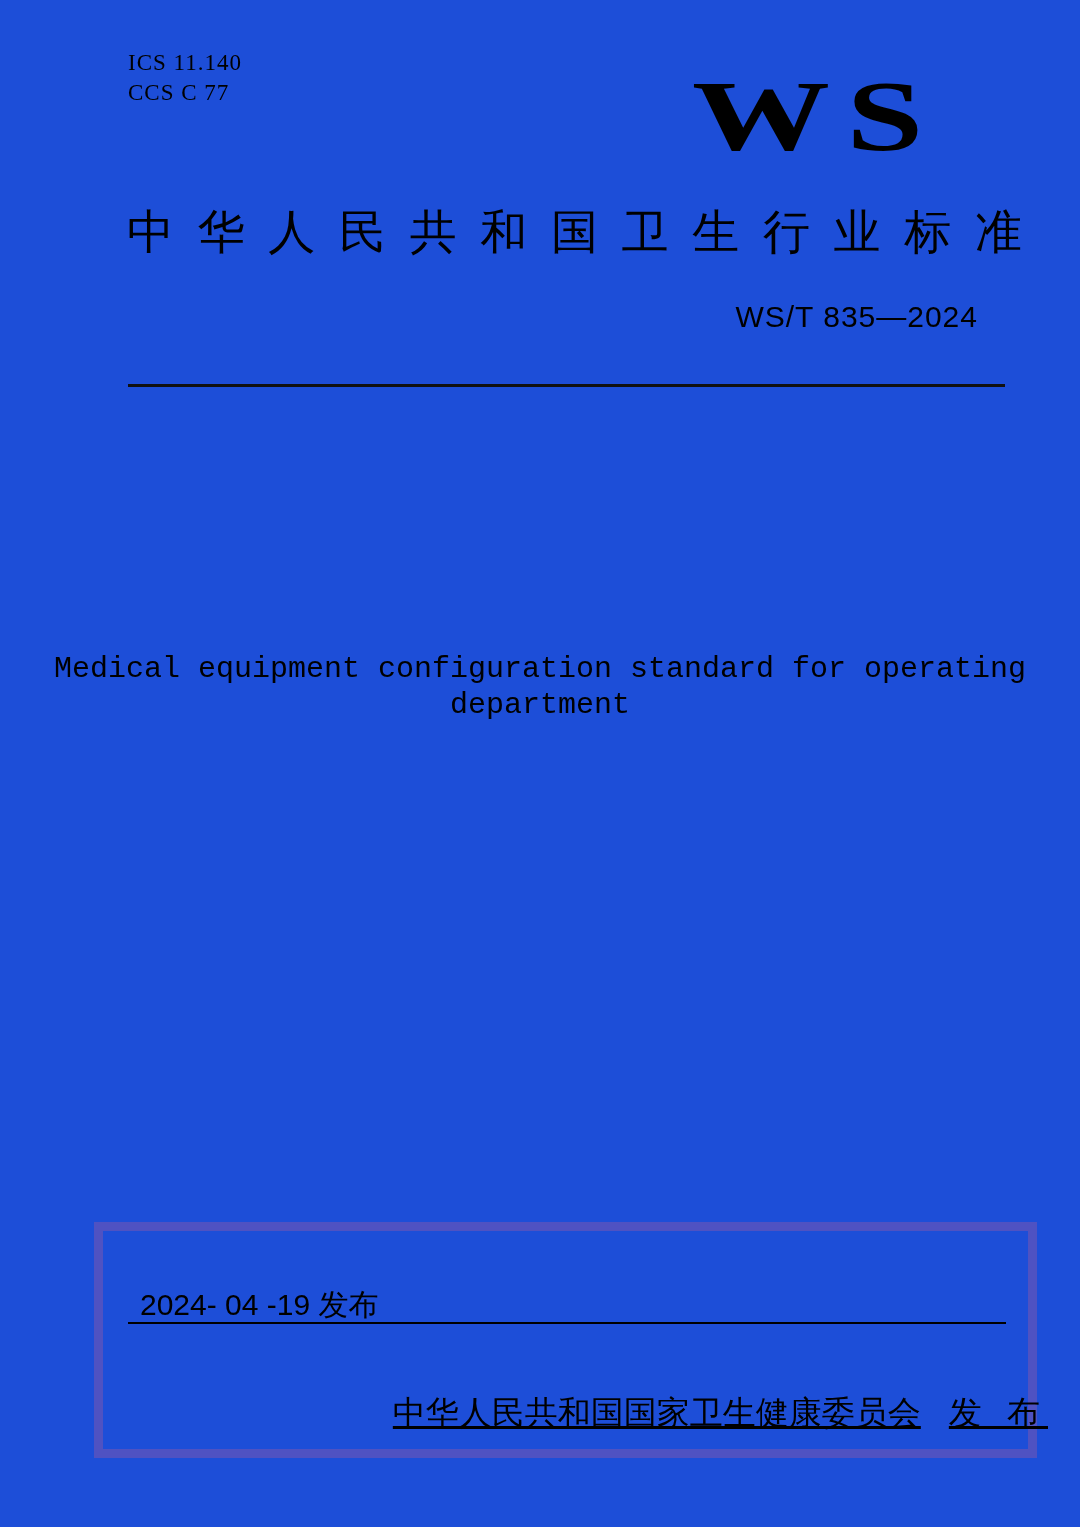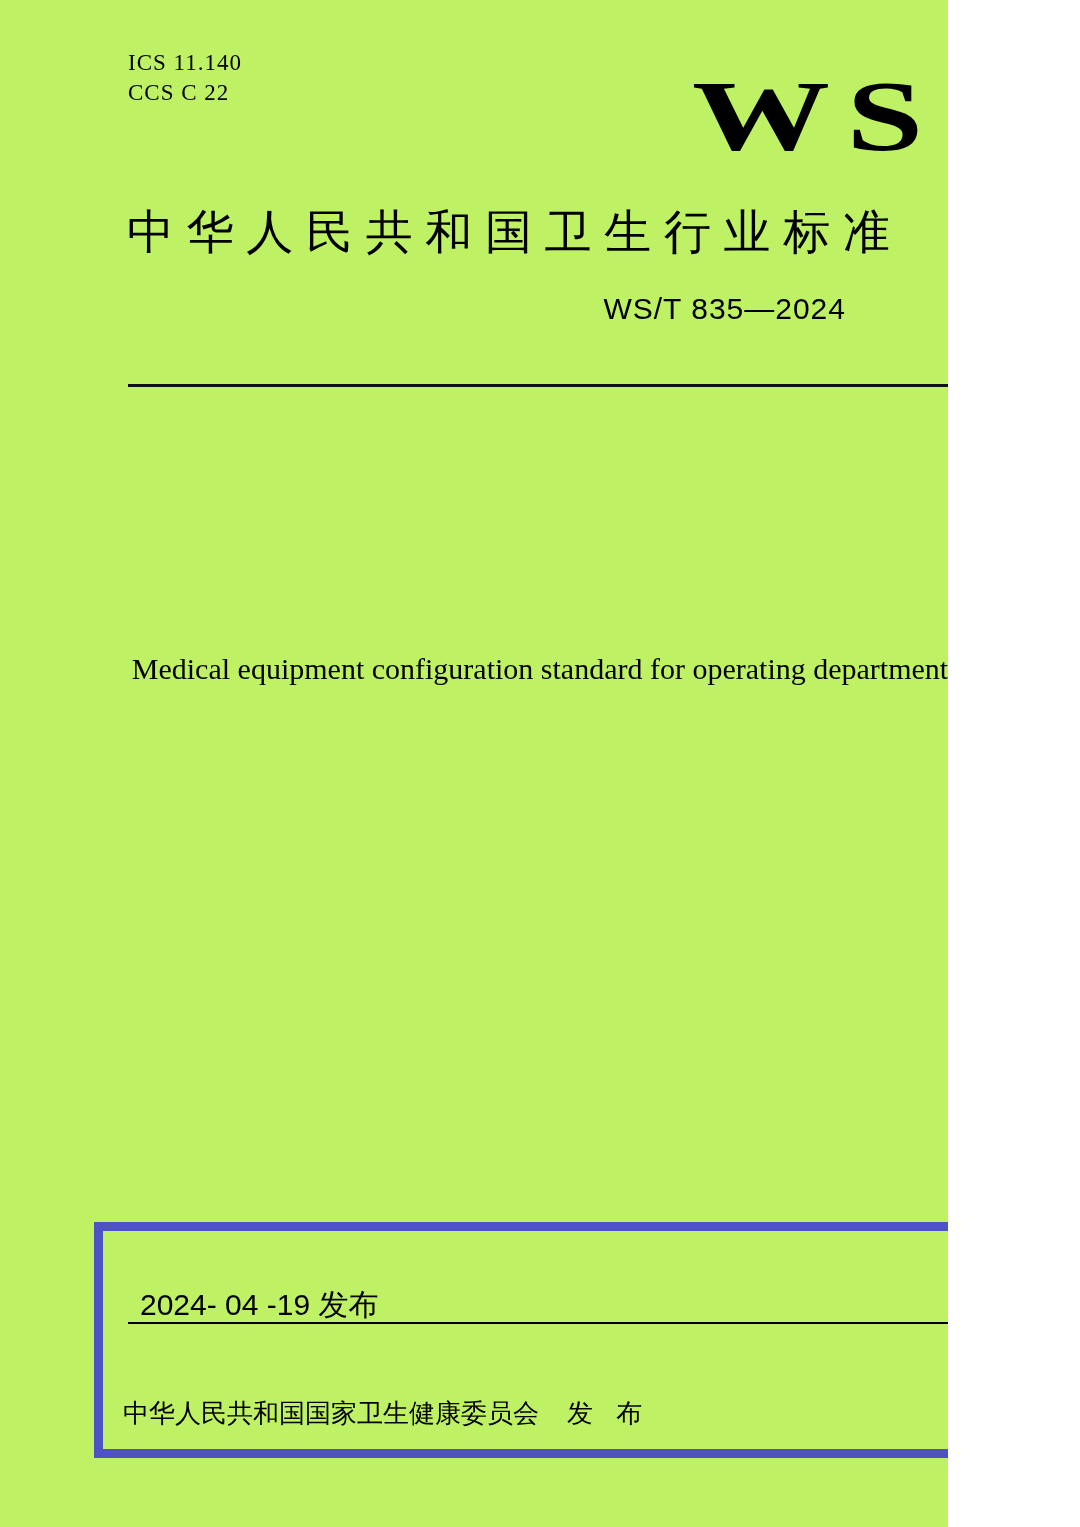--- a/index.html
+++ b/index.html
@@ -1,80 +1,80 @@
 <!DOCTYPE html>
 <html><head>
 <meta charset="utf-8">
 <style>
   html, body { margin: 0; padding: 0; background: #ffffff; }
   .page {
-    position: relative; width: 948px; height: 1527px;
-    background: #bef264; overflow: hidden; color: #000;
+    position: relative; width: 1080px; height: 1527px;
+    background: #1d4ed8; overflow: hidden; color: #000;
     font-family: "Liberation Sans", sans-serif;
   }
   .ics-block {
     position: absolute; left: 128px; top: 48px;
     font-family: "Liberation Serif", serif;
     font-size: 23px; line-height: 30px; letter-spacing: 1px;
   }
   .ws-logo {
     position: absolute; left: 692px; top: 66px;
     font-family: "Liberation Serif", serif; font-weight: bold;
     font-size: 100px; line-height: 100px; letter-spacing: 12px;
     transform: scaleX(1.38); transform-origin: 0 0; white-space: nowrap;
   }
   .std-type {
     position: absolute; left: 127px; right: 58px; top: 206px; margin: 0;
     display: flex; justify-content: space-between;
     font-size: 47px; line-height: 52px; font-weight: 500; white-space: nowrap;
   }
   .std-number {
-    position: absolute; right: 102px; top: 292px;
+    position: absolute; right: 102px; top: 300px;
     font-size: 30px; line-height: 34px; letter-spacing: 1px; white-space: nowrap; margin-left: 44px;
   }
   .rule {
     position: absolute; left: 128px; top: 384px;
     width: 877px; height: 3px; background: #111;
   }
   .title-zh {
     position: absolute; left: 0; width: 1080px; top: 549px; margin: 0;
     text-align: center; font-size: 54px; line-height: 62px;
     font-weight: 700; letter-spacing: 1px; white-space: nowrap;
   }
   .title-en {
     position: absolute; left: 0; width: 1080px; top: 651px;
-    text-align: center; font-family: Liberation Serif, serif;
+    text-align: center; font-family: Liberation Mono, monospace;
     font-size: 30px; line-height: 36px;
   }
   .footer-box {
     position: absolute; left: 94px; top: 1222px;
     width: 943px; height: 236px;
     border: 9px solid #4F52C2; box-sizing: border-box;
   }
   .dates {
     position: absolute; left: 25px; right: 22px; top: 58px;
     display: flex; justify-content: space-between; align-items: flex-end;
     font-size: 30px; line-height: 32px;
     border-bottom: 2px solid #000; padding-bottom: 1px; white-space: nowrap;
   }
   .date-left { padding-left: 12px; }
   .publisher {
     position: absolute; left: 20px; width: 100%; top: 164px;
-    text-align: left; font-size: 26px; line-height: 36px; white-space: nowrap;
+    text-align: right; font-size: 33px; line-height: 36px; white-space: nowrap; text-decoration: underline;
   }
   .publish-label { margin-left: 28px; letter-spacing: 8px; }
 </style>
 </head>
 <body>
 
 <div class="page">
 
   <div class="ics-block">
     <div>ICS 11.140</div>
-    <div>CCS C 22</div>
+    <div>CCS C 77</div>
   </div>
 
   <div class="ws-logo">WS</div>
 
   <h1 class="std-type">
       <span>中</span>
       <span>华</span>
       <span>人</span>
       <span>民</span>
       <span>共</span>

